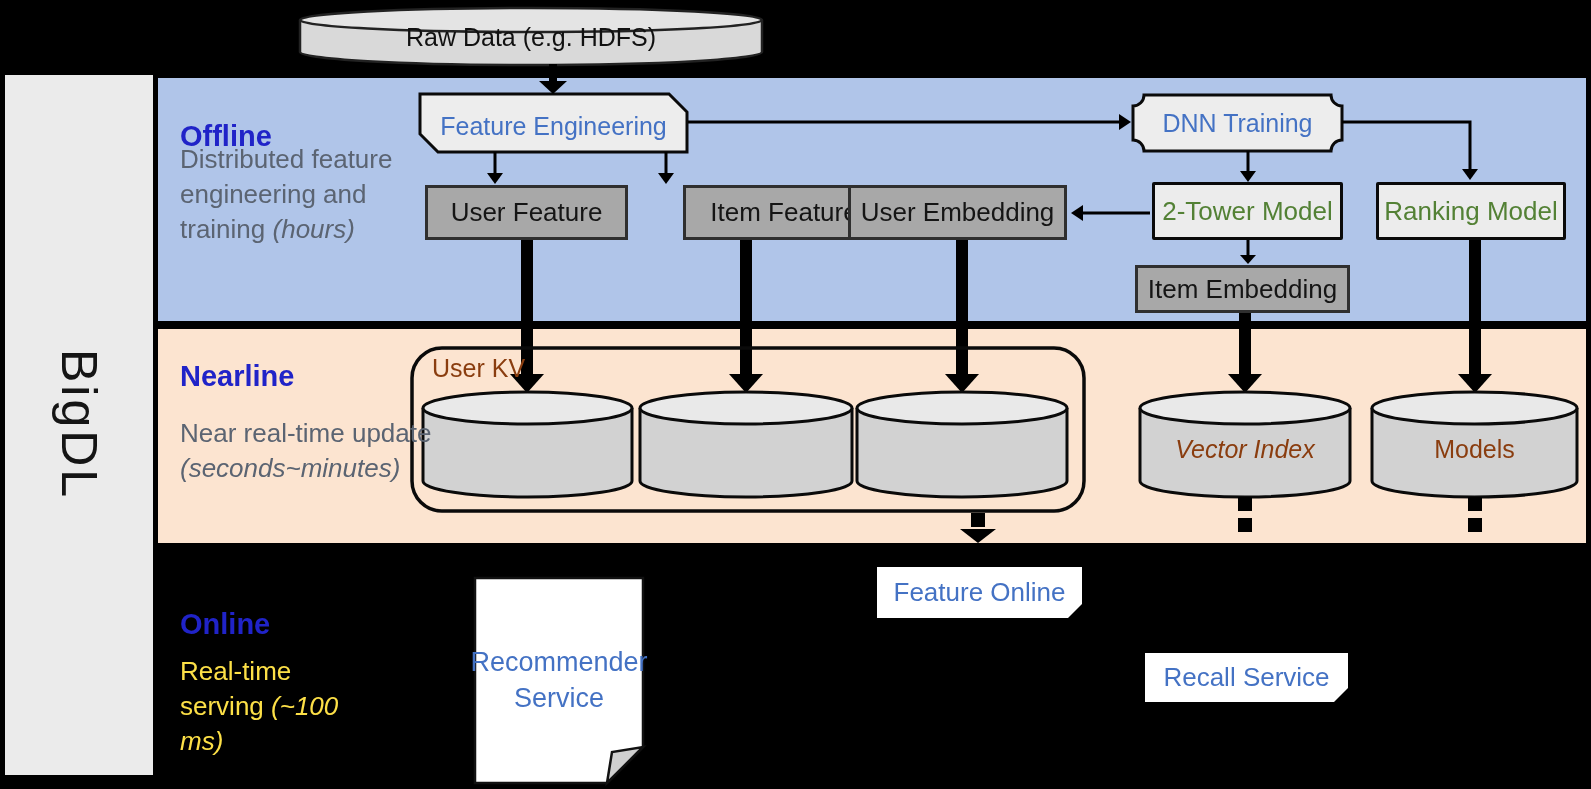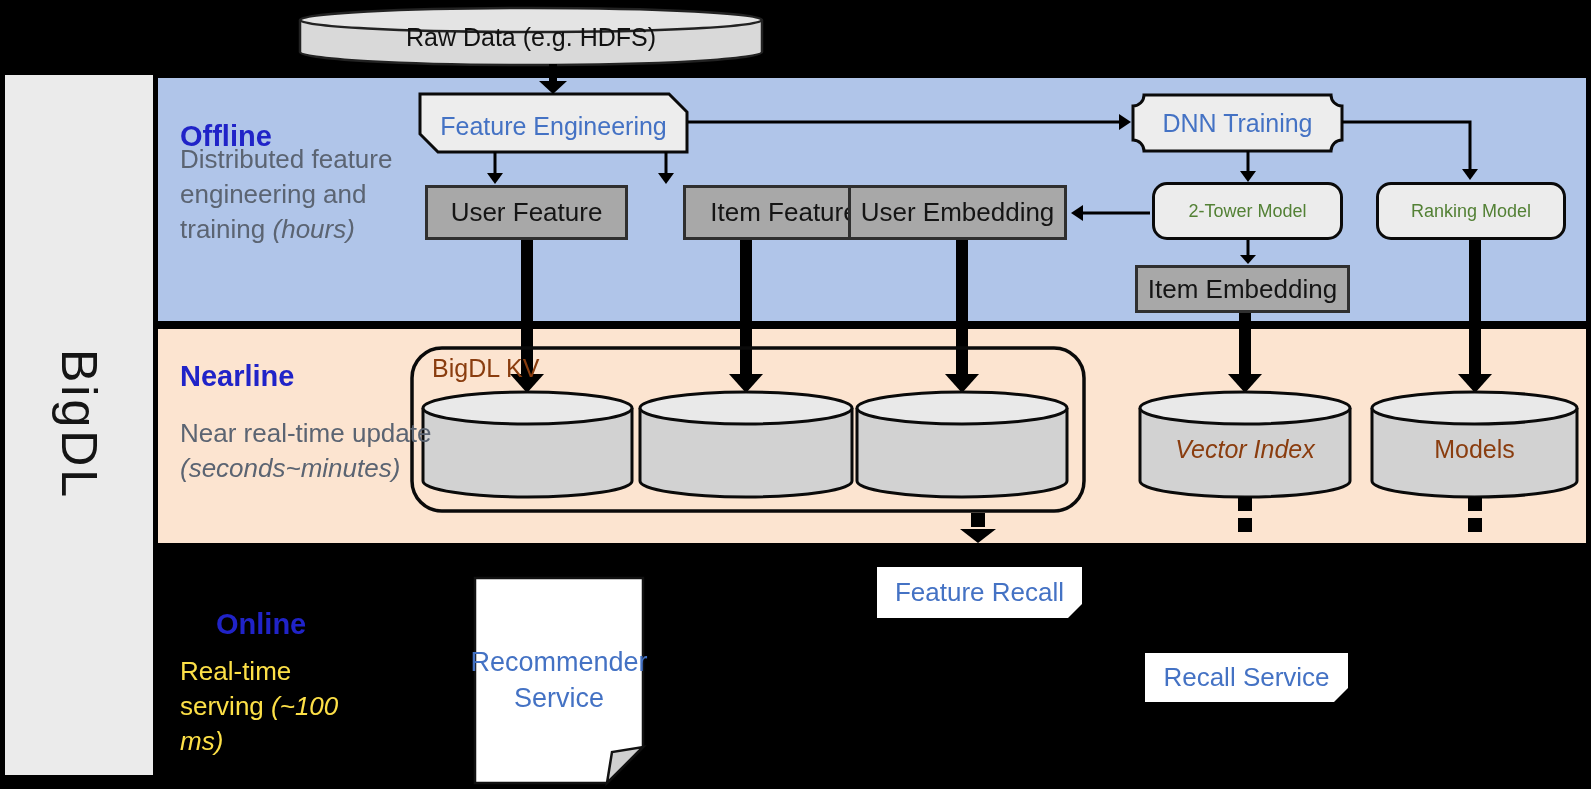--- a/index.html
+++ b/index.html
@@ -16,22 +16,22 @@
   .label{position:absolute;display:flex;align-items:center;justify-content:center;text-align:center;}
   .sec-title{font-size:29px;font-weight:600;color:#2023c8;}
   .sec-desc{font-size:26px;color:#5b6472;line-height:1.34;}
   .sec-desc .it{font-style:italic;}
   .online .sec-desc{color:#fde047;}
   .node-blue{color:#4472c4;}
   .node-green{color:#538135;}
   .node-brown{color:#8a3d0f;}
   .graybox{position:absolute;background:#a8a8a8;border:3px solid #2f2f2f;box-sizing:border-box;
            display:flex;align-items:center;justify-content:center;font-size:26px;color:#151515;}
-  .modelbox{position:absolute;background:#ececec;border:3px solid #0a0a0a;border-radius:15px;box-sizing:border-box;
-           display:flex;align-items:center;justify-content:center;font-size:18px;}
+  .modelbox{position:absolute;background:#ececec;border:3px solid #0a0a0a;border-radius:2px;box-sizing:border-box;
+           display:flex;align-items:center;justify-content:center;font-size:26px;}
   .servicebox{position:absolute;background:#ffffff;display:flex;align-items:center;justify-content:center;
            font-size:26px;color:#4472c4;}
   .fold{position:absolute;right:0;bottom:0;width:0;height:0;
         border-bottom:14px solid #000;border-left:14px solid transparent;}
   .shape-label{font-size:25px;}
 </style>
 </head>
 <body>
 
 <div class="stage">
@@ -167,36 +167,36 @@
   <div class="modelbox node-green" style="left:1152px;top:182px;width:191px;height:58px;">2-Tower Model</div>
   <div class="modelbox node-green" style="left:1376px;top:182px;width:190px;height:58px;">Ranking Model</div>
 
   <div class="label" style="left:300px;top:22px;width:462px;height:30px;font-size:25px;color:#111;">Raw Data (e.g. HDFS)</div>
 
   <div class="abs sec-title" style="left:180px;top:360px;">Nearline</div>
   <div class="abs sec-desc" style="left:180px;top:416px;width:260px;">
     <span>Near real-time update</span>
     <span class="it">(seconds~minutes)</span>
   </div>
-  <div class="abs node-brown" style="left:432px;top:354px;font-size:25px;">BigDL KV</div>
+  <div class="abs node-brown" style="left:432px;top:354px;font-size:25px;">User KV</div>
   <div class="label node-brown" style="left:1140px;top:404px;width:210px;height:90px;font-size:25px;font-style:italic;">Vector Index</div>
   <div class="label node-brown" style="left:1372px;top:404px;width:205px;height:90px;font-size:25px;">Models</div>
 
   <div class="online">
-    <div class="abs sec-title" style="left:180px;top:608px;margin-left:36px;">Online</div>
+    <div class="abs sec-title" style="left:180px;top:608px;">Online</div>
     <div class="abs sec-desc" style="left:180px;top:654px;width:165px;">
       <span>Real-time serving</span>
       <span class="it">(~100 ms)</span>
     </div>
   </div>
 
   <div class="label node-blue" style="left:480px;top:578px;width:158px;height:205px;font-size:27px;line-height:1.3;">Recommender Service</div>
 
   <div class="servicebox" style="left:877px;top:567px;width:205px;height:51px;">
-    <span>Feature Recall</span>
+    <span>Feature Online</span>
     <span class="fold"></span>
   </div>
   <div class="servicebox" style="left:1145px;top:653px;width:203px;height:49px;">
     <span>Recall Service</span>
     <span class="fold"></span>
   </div>
 
 </div>
 
 </body></html>

